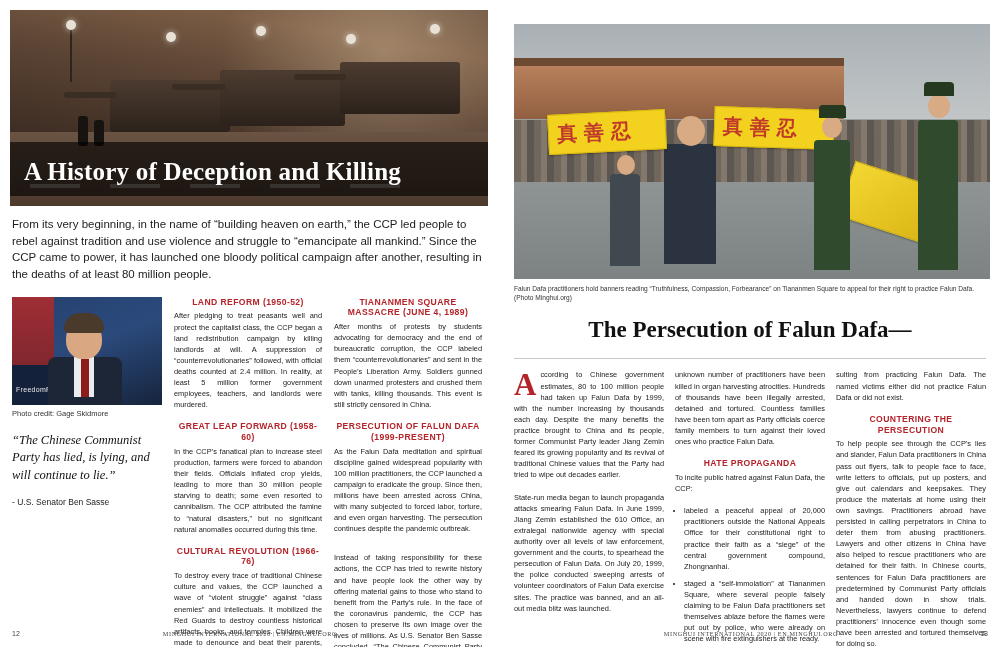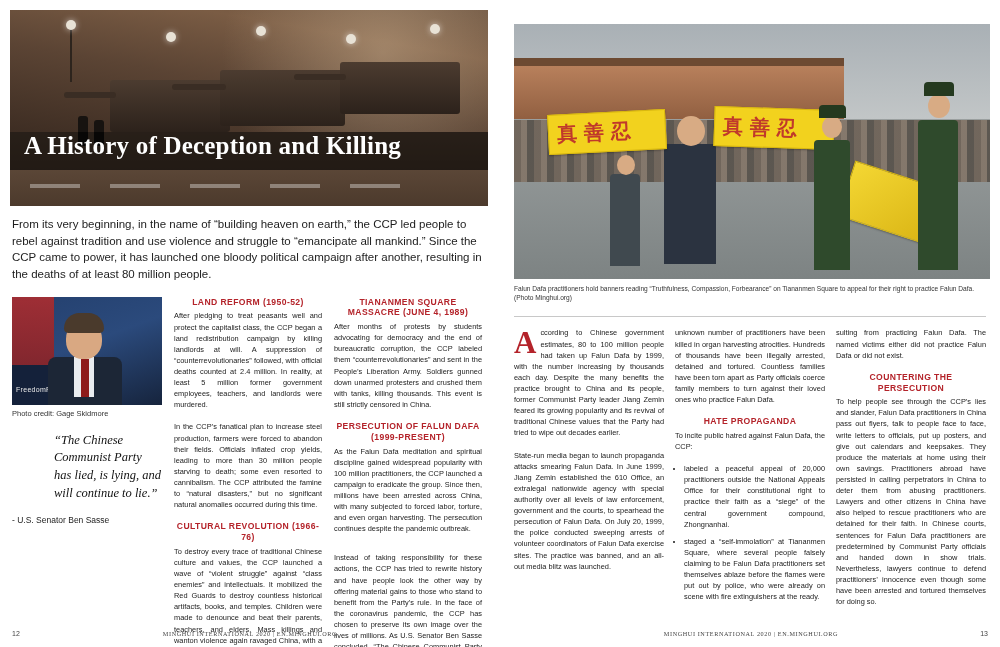--- a/index.html
+++ b/index.html
@@ -55,23 +55,23 @@
   .figure {
     position:absolute; width:10px; height:30px;
     background:#171310; border-radius:3px;
   }
   .lamp {
     position:absolute; width:10px; height:10px;
     border-radius:50%; background:#e8e2d6; box-shadow:0 0 6px rgba(255,255,255,0.6);
   }
   .lamp-post { position:absolute; width:2px; background:#2d241d; }
   .hero-title-band {
-    position:absolute; left:0; right:0; bottom:36px;
+    position:absolute; left:0; right:0; bottom:10px;
     background:rgba(0,0,0,0.62);
-    padding:0 14px 10px 14px;
+    padding:16px 14px 10px 14px;
   }
   .hero-title {
     font-family:"Liberation Serif", serif;
     color:#fff; font-size:25px; font-weight:700; letter-spacing:.2px;
   }
   .lede {
     margin:10px 12px 0 12px;
     font-size:11.5px; line-height:1.45;
     font-family:"Liberation Sans", sans-serif;
     color:#1d1d1d;
@@ -103,21 +103,21 @@
     letter-spacing:.3px;
   }
   .photo-credit {
     font-family:"Liberation Sans", sans-serif;
     font-size:7.5px; color:#333; margin-top:4px;
   }
   .pullquote {
     margin-top:14px;
     font-family:"Liberation Serif", serif;
     font-style:italic;
-    font-size:12.5px; line-height:1.42; color:#111;margin-left:42px;
+    font-size:12.5px; line-height:1.42; color:#111;
   }
   .pullquote-attrib {
     margin-top:12px;
     font-family:"Liberation Sans", sans-serif;
     font-size:8.5px; color:#222;
   }
   .sec-head {
     font-family:"Liberation Sans", sans-serif;
     font-weight:700; font-size:8.6px; letter-spacing:.4px;
     color:#b4232a; text-transform:uppercase; margin-bottom:3px; line-height:1.25;text-align:center;
@@ -277,20 +277,21 @@
         <div class="photo-credit">Photo credit: Gage Skidmore</div>
 
         <div class="pullquote">“The Chinese Communist Party has lied, is lying, and will continue to lie.”</div>
         <div class="pullquote-attrib">- U.S. Senator Ben Sasse</div>
       </div>
 
       <div class="col">
         <div class="sec-head">LAND REFORM (1950-52)</div>
         <div class="body-text">After pledging to treat peasants well and protect the capitalist class, the CCP began a land redistribution campaign by killing landlords at will. A suppression of “counterrevolutionaries” followed, with official deaths counted at 2.4 million. In reality, at least 5 million former government employees, teachers, and landlords were murdered.</div>
 
+        <div class="sec-head">GREAT LEAP FORWARD (1958-60)</div>
         <div class="body-text">In the CCP’s fanatical plan to increase steel production, farmers were forced to abandon their fields. Officials inflated crop yields, leading to more than 30 million people starving to death; some even resorted to cannibalism. The CCP attributed the famine to “natural disasters,” but no significant natural anomalies occurred during this time.</div>
 
         <div class="sec-head">CULTURAL REVOLUTION (1966-76)</div>
         <div class="body-text">To destroy every trace of traditional Chinese culture and values, the CCP launched a wave of “violent struggle” against “class enemies” and intellectuals. It mobilized the Red Guards to destroy countless historical artifacts, books, and temples. Children were made to denounce and beat their parents, teachers, and elders. Mass killings and wanton violence again ravaged China, with a death toll in the millions.</div>
       </div>
 
       <div class="col">
         <div class="sec-head">TIANANMEN SQUARE MASSACRE (JUNE 4, 1989)</div>
         <div class="body-text">After months of protests by students advocating for democracy and the end of bureaucratic corruption, the CCP labeled them “counterrevolutionaries” and sent in the People’s Liberation Army. Soldiers gunned down unarmed protesters and crushed them with tanks, killing thousands. This event is still strictly censored in China.</div>
 
@@ -336,20 +337,21 @@
       <div class="guard-face" style="left:308px; top:92px; width:20px; height:22px;"></div>
       <div class="guard-cap" style="left:305px; top:81px; width:27px; height:13px;"></div>
 
       <div class="fd-person" style="left:96px; top:150px; width:30px; height:92px; background:#40494f;"></div>
       <div class="fd-head" style="left:103px; top:131px; width:18px; height:20px;"></div>
     </div>
 
     <div class="fd-caption">Falun Dafa practitioners hold banners reading “Truthfulness, Compassion, Forbearance” on Tiananmen Square to appeal for their right to practice Falun Dafa. (Photo Minghui.org)</div>
 
     <div class="right-title">
+      <div>The Persecution of Falun Dafa—</div>
     </div>
 
     <div class="rule"></div>
 
     <div class="right-cols">
       <div class="rcol">
         <div class="body-text dropcap-para">
           <span class="dropcap">A</span><span>ccording to Chinese government estimates, 80 to 100 million people had taken up Falun Dafa by 1999, with the number increasing by thousands each day. Despite the many benefits the practice brought to China and its people, former Communist Party leader Jiang Zemin feared its growing popularity and its revival of traditional Chinese values that the Party had tried to wipe out decades earlier.</span>
         </div>
         <div class="body-text">State-run media began to launch propaganda attacks smearing Falun Dafa. In June 1999, Jiang Zemin established the 610 Office, an extralegal nationwide agency with special authority over all levels of law enforcement, government and the courts, to spearhead the persecution of Falun Dafa. On July 20, 1999, the police conducted sweeping arrests of volunteer coordinators of Falun Dafa exercise sites. The practice was banned, and an all-out media blitz was launched.</div>

